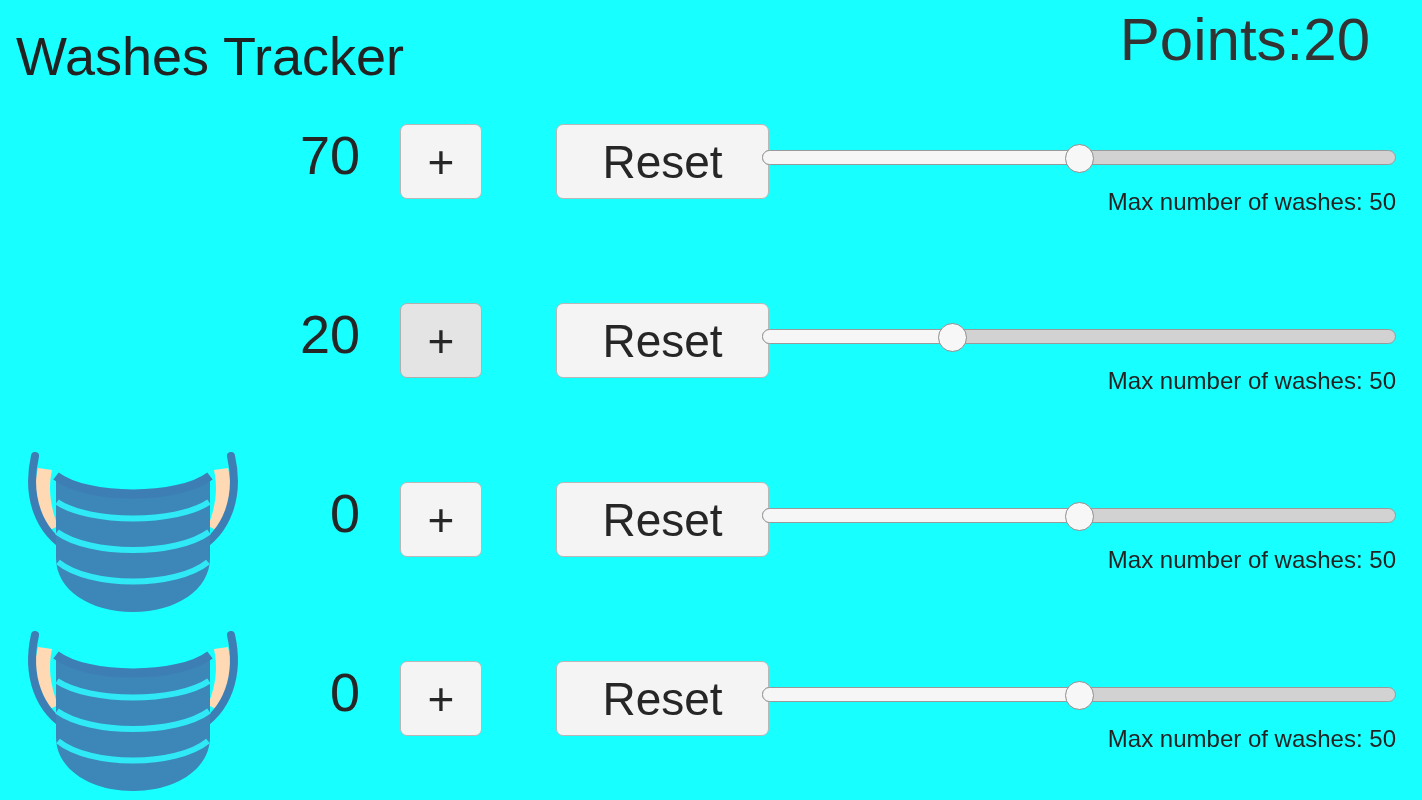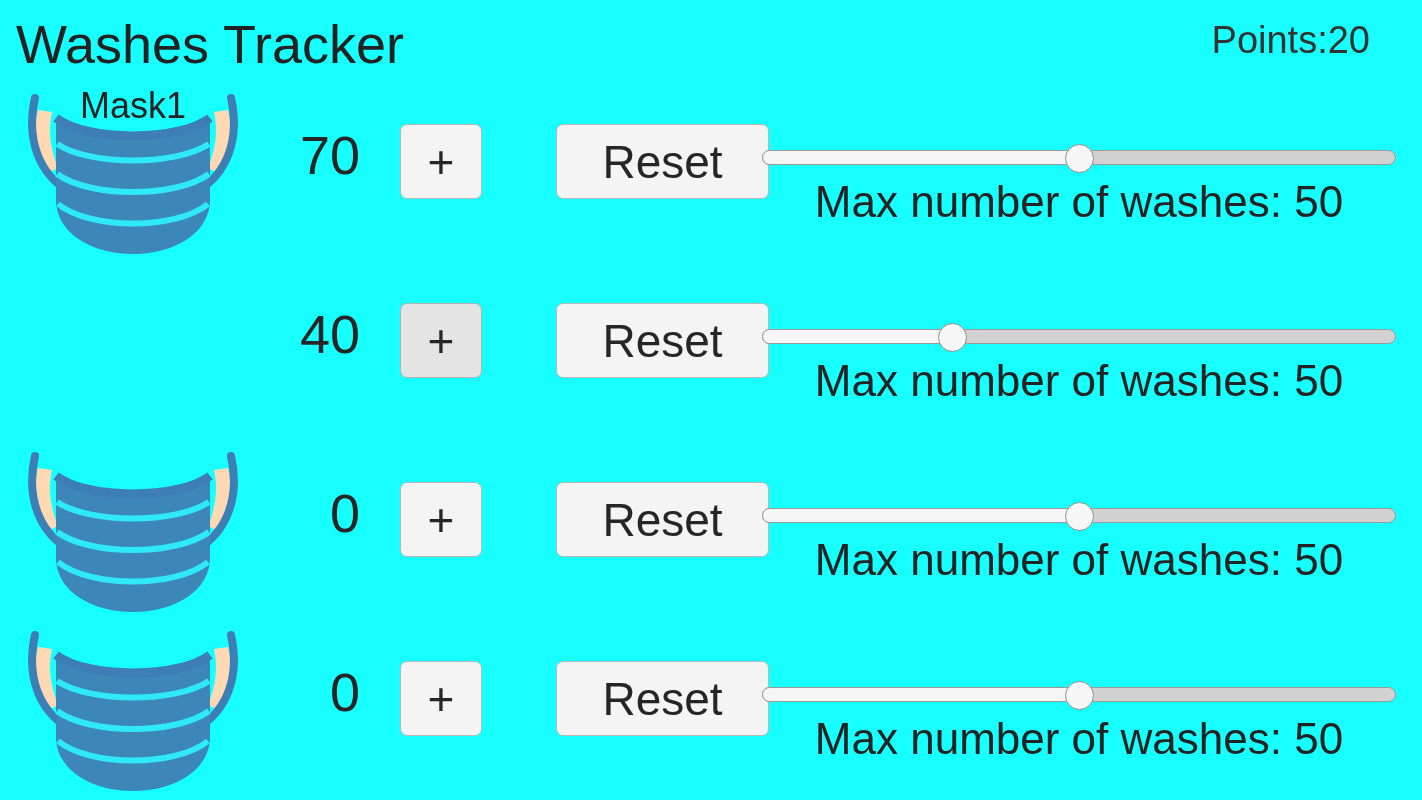--- a/index.html
+++ b/index.html
@@ -19,34 +19,34 @@
   
   .header {
     position: absolute;
     left: 0; top: 0;
     width: 1422px;
     height: 80px;
   }
   .app-title {
     position: absolute;
     left: 16px;
-    top: 12px;
+    top: 24px;
     font-size: 54px;
     line-height: 64px;
     font-family: "Liberation Sans Narrow", "Liberation Sans", sans-serif;
     font-stretch: condensed;
     letter-spacing: 0px;
     color: #222222;
     white-space: nowrap;
   }
   .points {
     position: absolute;
     right: 52px;
     top: 8px;
-    font-size: 38px;
+    font-size: 60px;
     line-height: 64px;
     color: #333333;
     white-space: nowrap;
   }
 
   
   .rows {
     position: absolute;
     left: 0;
     top: 80px;
@@ -172,77 +172,56 @@
     background: #f7f7f7;
     border: 1px solid #8d8d8d;
     border-radius: 50%;
     box-sizing: border-box;
   }
   .max-label {
     position: absolute;
     left: 0;
     top: 100px;
     width: 634px;
-    text-align: center;
-    font-size: 44px;
+    text-align: right;
+    font-size: 24px;
     line-height: 44px;
     color: #232323;
     white-space: nowrap;
   }
 </style>
 </head>
 <body>
 
 <div class="header">
   <div class="app-title">Washes Tracker</div>
   <div class="points">Points:20</div>
 </div>
 
 <div class="rows" id="rows-container">
   <div class="row">
-    <div class="mask-cell">
-      <svg viewBox="0 0 250 175" xmlns="http://www.w3.org/2000/svg">
-
-        <path d="M30 28 C24 52 26 74 38 92 L50 86 C42 66 40 48 44 30 Z" fill="#ffd9b3"></path>
-
-        <path d="M220 28 C226 52 224 74 212 92 L200 86 C208 66 210 48 206 30 Z" fill="#ffd9b3"></path>
-
-        <path d="M27 16 C18 56 30 92 62 110" fill="none" stroke="#3d7fb5" stroke-width="8" stroke-linecap="round"></path>
-
-        <path d="M223 16 C232 56 220 92 188 110" fill="none" stroke="#3d7fb5" stroke-width="8" stroke-linecap="round"></path>
-
-        <path d="M48 36 C80 58 170 58 202 36 L202 118 C202 150 168 172 125 172 C82 172 48 150 48 118 Z" fill="#3d86b8"></path>
-
-        <path d="M48 36 C80 60 170 60 202 36" fill="none" stroke="#3d7fb5" stroke-width="9"></path>
-
-        <path d="M49 62 C82 84 168 84 201 62" fill="none" stroke="#2fe9f7" stroke-width="6"></path>
-        <path d="M49 92 C82 116 168 116 201 92" fill="none" stroke="#2fe9f7" stroke-width="6"></path>
-        <path d="M50 122 C82 148 168 148 200 122" fill="none" stroke="#2fe9f7" stroke-width="6"></path>
-      </svg>
-      <div class="mask-label">Mask1</div>
-    </div>
 
     <div class="count">70</div>
 
     <button class="btn btn-plus">+</button>
     <button class="btn btn-reset">Reset</button>
 
     <div class="slider-wrap">
       <div class="slider">
         <div class="track-bg"></div>
         <div class="track-fill" style="width: 317px;"></div>
         <div class="thumb" style="left: 317px;"></div>
       </div>
       <div class="max-label">Max number of washes: 50</div>
     </div>
   </div>
 
   <div class="row">
 
-    <div class="count">40</div>
+    <div class="count">20</div>
 
     <button class="btn btn-plus pressed">+</button>
     <button class="btn btn-reset">Reset</button>
 
     <div class="slider-wrap">
       <div class="slider">
         <div class="track-bg"></div>
         <div class="track-fill" style="width: 190.2px;"></div>
         <div class="thumb" style="left: 190.2px;"></div>
       </div>

